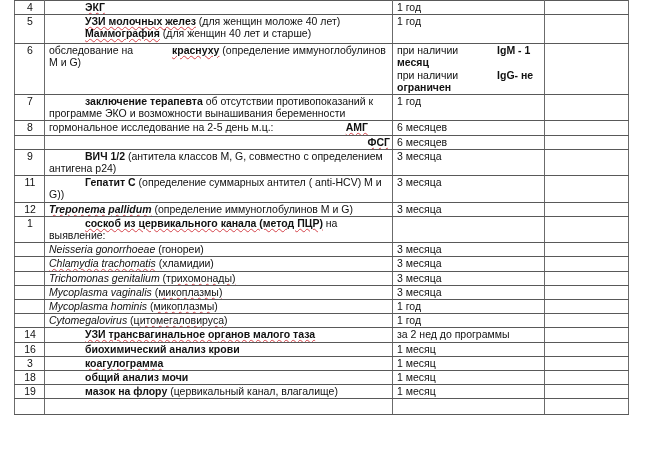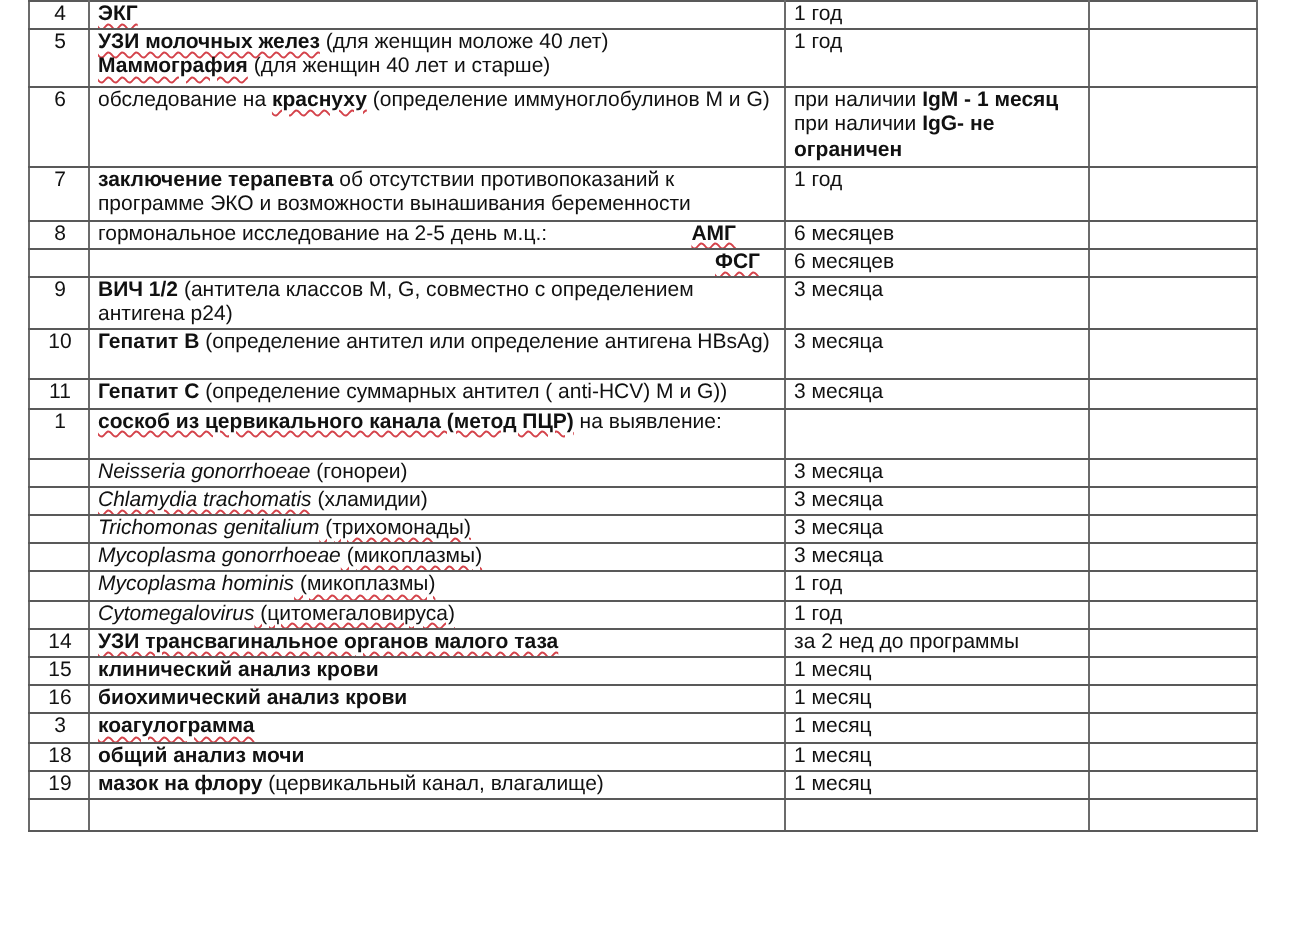--- a/index.html
+++ b/index.html
@@ -52,21 +52,21 @@
   .col-term   { width: 152px; }
   .col-blank  { width: 84px; }
 
   .cell-num {
     text-align: center;
     font-size: 10.5px;
     color: #111111;
     padding-top: 0px;
   }
 
-  .bold   { font-weight: bold; }
+  .bold   { font-weight: bold; margin-left: 36px; }
   .ital   { font-style: italic; text-align: center; }
   .bi     { font-weight: bold; font-style: italic; }
 
   
   .sp {
     text-decoration: underline;
     text-decoration-style: wavy;
     text-decoration-color: #d4424a;
     text-decoration-thickness: 1px;
     text-underline-offset: 1px;
@@ -124,47 +124,47 @@
       <tr style="height:13px">
         <td class="cell-num">8</td>
         <td style="position:relative"><span class="nm">гормональное исследование на 2-5 день м.ц.:</span><span class="bold sp" style="position:absolute;right:24px;top:0">АМГ</span></td>
         <td>6 месяцев</td>
         <td></td>
       </tr>
 
       <tr style="height:13px">
         <td class="cell-num"></td>
         <td style="position:relative">
-            <span class="bold sp" style="position:absolute;right:12px;top:0">ФСГ</span>
+            <span class="bold sp" style="position:absolute;right:2px;top:0">ФСГ</span>
           </td>
         <td>6 месяцев</td>
         <td></td>
       </tr>
 
       <tr style="height:25px">
         <td class="cell-num">9</td>
         <td><span class="bold">ВИЧ 1/2</span><span class="nm"> (антитела классов M, G, совместно с определением антигена р24)</span></td>
         <td>3 месяца</td>
         <td></td>
       </tr>
 
-      <tr style="height:25px">
-        <td class="cell-num">10</td>
-        <td><span class="bold">Гепатит В</span><span class="nm"> (определение антител или определение антигена HBsAg)</span></td>
-        <td>3 месяца</td>
-        <td></td>
-      </tr>
 
       <tr style="height:13px">
         <td class="cell-num">11</td>
         <td><span class="bold">Гепатит С</span><span class="nm"> (определение суммарных антител ( anti-HCV)  M и G))</span></td>
         <td>3 месяца</td>
         <td></td>
       </tr>
 
+      <tr style="height:13px">
+        <td class="cell-num">12</td>
+        <td><span class="bi sp">Treponema pallidum</span><span class="nm"> (определение иммуноглобулинов M и G)</span></td>
+        <td>3 месяца</td>
+        <td></td>
+      </tr>
 
       <tr style="height:25px">
         <td class="cell-num">1</td>
         <td><span class="bold sp">соскоб из цервикального канала (метод ПЦР)</span><span class="nm"> на выявление:</span></td>
         <td></td>
         <td></td>
       </tr>
 
       <tr style="height:14px">
         <td class="cell-num"></td>
@@ -182,21 +182,21 @@
 
       <tr style="height:14px">
         <td class="cell-num"></td>
         <td class="sub-name"><span class="ital">Trichomonas genitalium</span><span class="nm sp"> (трихомонады)</span></td>
         <td>3 месяца</td>
         <td></td>
       </tr>
 
       <tr style="height:14px">
         <td class="cell-num"></td>
-        <td class="sub-name"><span class="ital">Mycoplasma gonorrhoeae</span><span class="nm sp"> (микоплазмы)</span></td>
+        <td class="sub-name"><span class="ital">Mycoplasma vaginalis</span><span class="nm sp"> (микоплазмы)</span></td>
         <td>3 месяца</td>
         <td></td>
       </tr>
 
       <tr style="height:14px">
         <td class="cell-num"></td>
         <td class="sub-name"><span class="ital">Mycoplasma hominis</span><span class="nm sp"> (микоплазмы)</span></td>
         <td>1 год</td>
         <td></td>
       </tr>
@@ -210,26 +210,20 @@
         <td></td>
       </tr>
 
       <tr style="height:14px">
         <td class="cell-num">14</td>
         <td><span class="bold sp">УЗИ трансвагинальное органов малого таза</span><span class="nm"></span></td>
         <td>за 2 нед до программы</td>
         <td></td>
       </tr>
 
-      <tr style="height:14px">
-        <td class="cell-num">15</td>
-        <td><span class="bold">клинический анализ крови</span><span class="nm"></span></td>
-        <td>1 месяц</td>
-        <td></td>
-      </tr>
 
       <tr style="height:14px">
         <td class="cell-num">16</td>
         <td><span class="bold">биохимический анализ крови</span><span class="nm"></span></td>
         <td>1 месяц</td>
         <td></td>
       </tr>
 
       <tr style="height:14px">
         <td class="cell-num">3</td>

